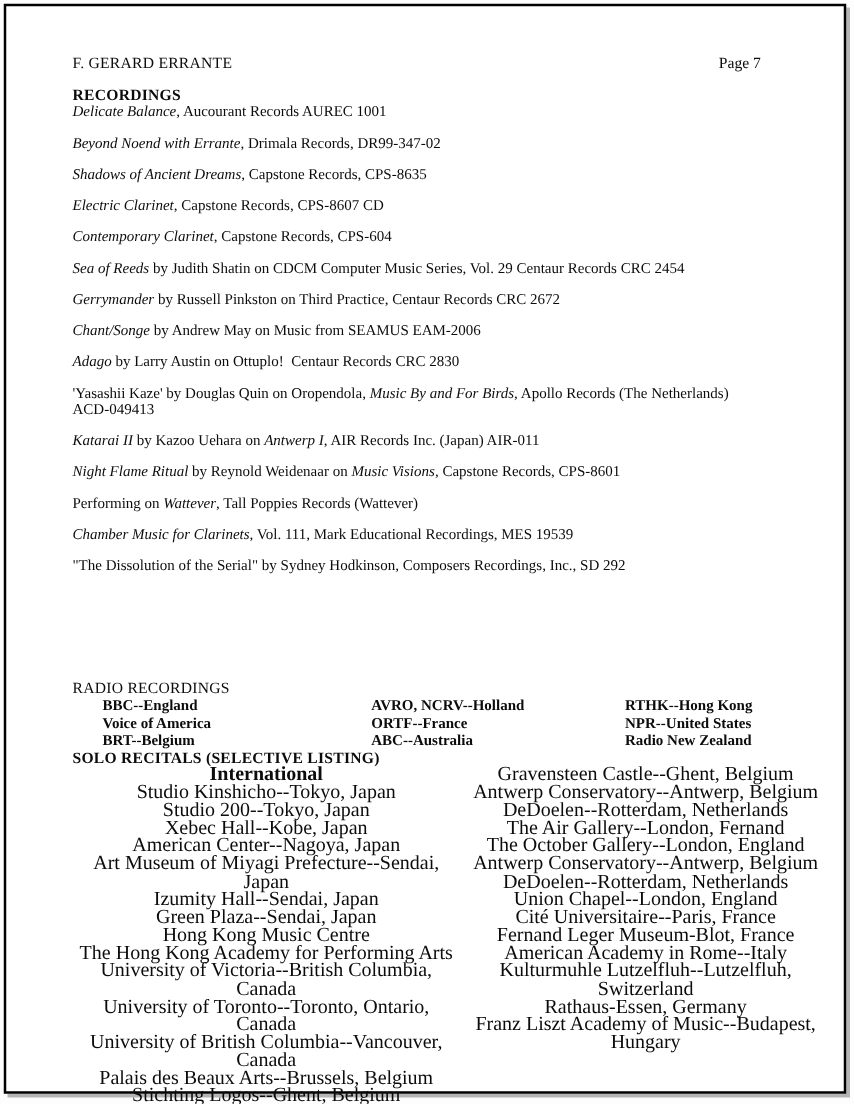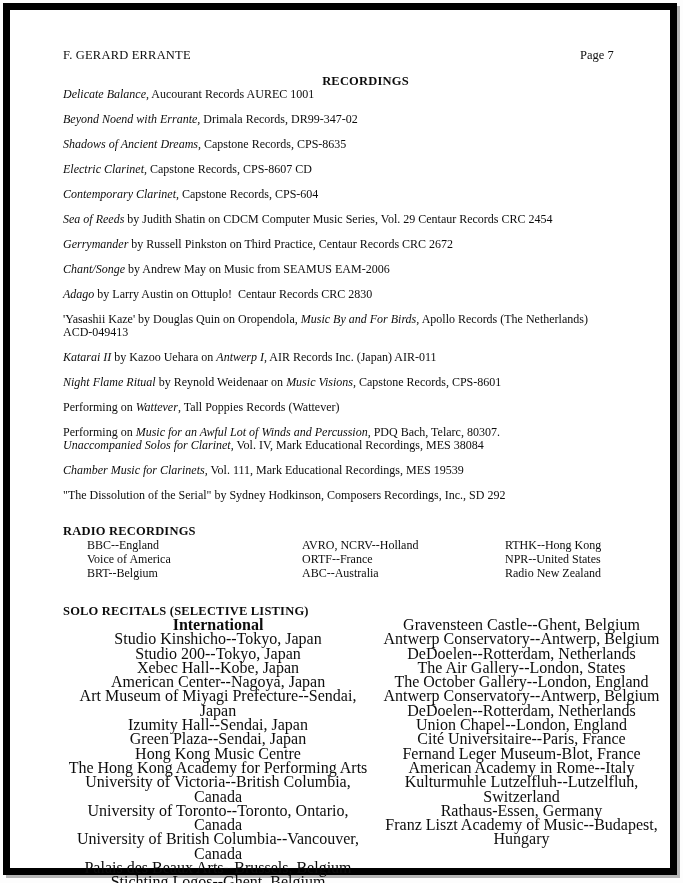--- a/index.html
+++ b/index.html
@@ -9,46 +9,46 @@
     font-family:"Liberation Serif","DejaVu Serif",serif;
     color:#0c0c0c;
     position:relative;
     overflow:hidden;
   }
   .page {
     position:absolute;
     left:3px; top:3px;
     width:674px; height:872px;
     background:#ffffff;
-    border:7px solid #000000;
+    border:2px solid #000000;
     box-shadow:3px 3px 0 #b5b5b5;
   }
   .hdr-name {
     position:absolute; left:53px; top:38px;
     font-size:12.5px; line-height:14px; letter-spacing:0.2px;
   }
   .hdr-page {
     position:absolute; left:570px; top:38px;
     font-size:12.5px; line-height:14px;
   }
   .sec-recordings {
     position:absolute; left:53px; top:65px; width:605px;
   }
   .sec-title {
-    font-weight:bold; font-size:12.5px; line-height:13px; letter-spacing:0.2px;text-align:center;
+    font-weight:bold; font-size:12.5px; line-height:13px; letter-spacing:0.2px;
   }
   .entries p {
     font-size:12px; line-height:13px; margin:0 0 12px 0;
   }
   .entries em { font-style:italic; }
   .sec-radio {
     position:absolute; left:53px; top:514px; width:605px;
   }
-  .radio-title { font-weight:bold; font-size:12.5px; line-height:14px; letter-spacing:0.2px; }
-  .radio-row { position:relative; height:14px; font-size:12px; line-height:14px; }
+  .radio-title { font-weight:normal; font-size:12.5px; line-height:14px; letter-spacing:0.2px;margin-top:24px; }
+  .radio-row { position:relative; height:14px; font-size:12px; line-height:14px;font-weight:bold; }
   .radio-row .c1 { position:absolute; left:24px; }
   .radio-row .c2 { position:absolute; left:239px; }
   .radio-row .c3 { position:absolute; left:442px; }
   .sec-solo {
     position:absolute; left:53px; top:594px; width:605px;
   }
   .solo-title { font-weight:bold; font-size:12.5px; line-height:14px; letter-spacing:0.2px; }
   .solo-body { position:relative; }
   .solo-col { font-size:16px; line-height:14.3px;text-align:center; }
   .solo-col .bold { font-weight:bold; }
@@ -72,21 +72,20 @@
         <p><em>Electric Clarinet</em><span>, Capstone Records, CPS-8607 CD</span></p>
         <p><em>Contemporary Clarinet</em><span>, Capstone Records, CPS-604</span></p>
         <p><em>Sea of Reeds</em><span> by Judith Shatin on CDCM Computer Music Series, Vol. 29 Centaur Records CRC 2454</span></p>
         <p><em>Gerrymander</em><span> by Russell Pinkston on Third Practice, Centaur Records CRC 2672</span></p>
         <p><em>Chant/Songe</em><span> by Andrew May on Music from SEAMUS EAM-2006</span></p>
         <p><em>Adago</em><span> by Larry Austin on Ottuplo!&nbsp; Centaur Records CRC 2830</span></p>
         <p><span>'Yasashii Kaze' by Douglas Quin on Oropendola, </span><em>Music By and For Birds</em><span>, Apollo Records (The Netherlands)</span><br><span>ACD-049413</span></p>
         <p><em>Katarai II</em><span> by Kazoo Uehara on </span><em>Antwerp I</em><span>, AIR Records Inc. (Japan) AIR-011</span></p>
         <p><em>Night Flame Ritual</em><span> by Reynold Weidenaar on </span><em>Music Visions</em><span>, Capstone Records, CPS-8601</span></p>
         <p><span>Performing on </span><em>Wattever</em><span>, Tall Poppies Records (Wattever)</span></p>
-        <p><span>Performing on </span><em>Music for an Awful Lot of Winds and Percussion</em><span>, PDQ Bach, Telarc, 80307.</span><br><em>Unaccompanied Solos for Clarinet</em><span>, Vol. IV, Mark Educational Recordings, MES 38084</span></p>
         <p><em>Chamber Music for Clarinets</em><span>, Vol. 111, Mark Educational Recordings, MES 19539</span></p>
         <p><span>"The Dissolution of the Serial" by Sydney Hodkinson, Composers Recordings, Inc., SD 292</span></p>
       </div>
   </div>
 
   <div class="sec-radio">
     <div class="radio-title">RADIO RECORDINGS</div>
     <div id="radio-rows">
         <div class="radio-row">
           <span class="c1">BBC--England</span>
@@ -123,21 +122,21 @@
           <div>University of Victoria--British Columbia, Canada</div>
           <div>University of Toronto--Toronto, Ontario, Canada</div>
           <div>University of British Columbia--Vancouver, Canada</div>
           <div>Palais des Beaux Arts--Brussels, Belgium</div>
           <div>Stichting Logos--Ghent, Belgium</div>
         </div>
       <div class="solo-col solo-right" id="solo-right">
           <div>Gravensteen Castle--Ghent, Belgium</div>
           <div>Antwerp Conservatory--Antwerp, Belgium</div>
           <div>DeDoelen--Rotterdam, Netherlands</div>
-          <div>The Air Gallery--London, States</div>
+          <div>The Air Gallery--London, Fernand</div>
           <div>The October Gallery--London, England</div>
           <div>Antwerp Conservatory--Antwerp, Belgium</div>
           <div>DeDoelen--Rotterdam, Netherlands</div>
           <div>Union Chapel--London, England</div>
           <div>Cité Universitaire--Paris, France</div>
           <div>Fernand Leger Museum-Blot, France</div>
           <div>American Academy in Rome--Italy</div>
           <div>Kulturmuhle Lutzelfluh--Lutzelfluh, Switzerland</div>
           <div>Rathaus-Essen, Germany</div>
           <div>Franz Liszt Academy of Music--Budapest, Hungary</div>

